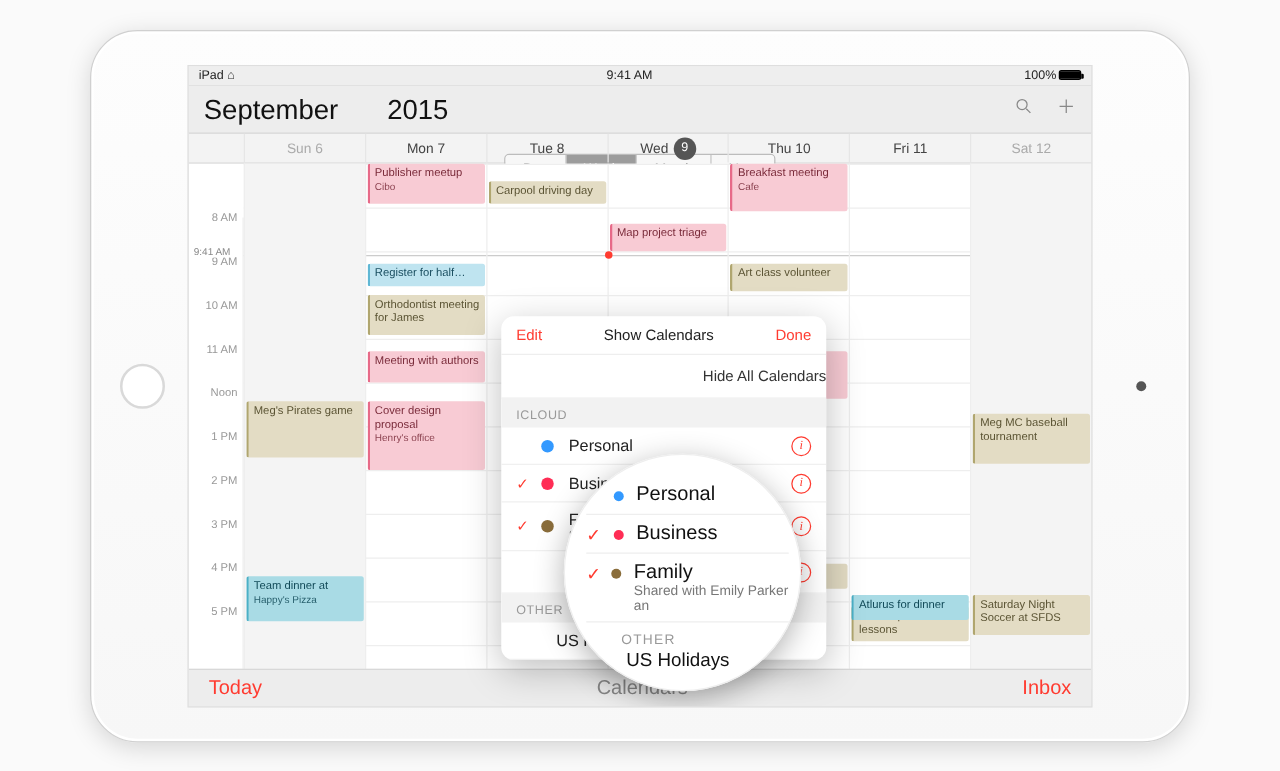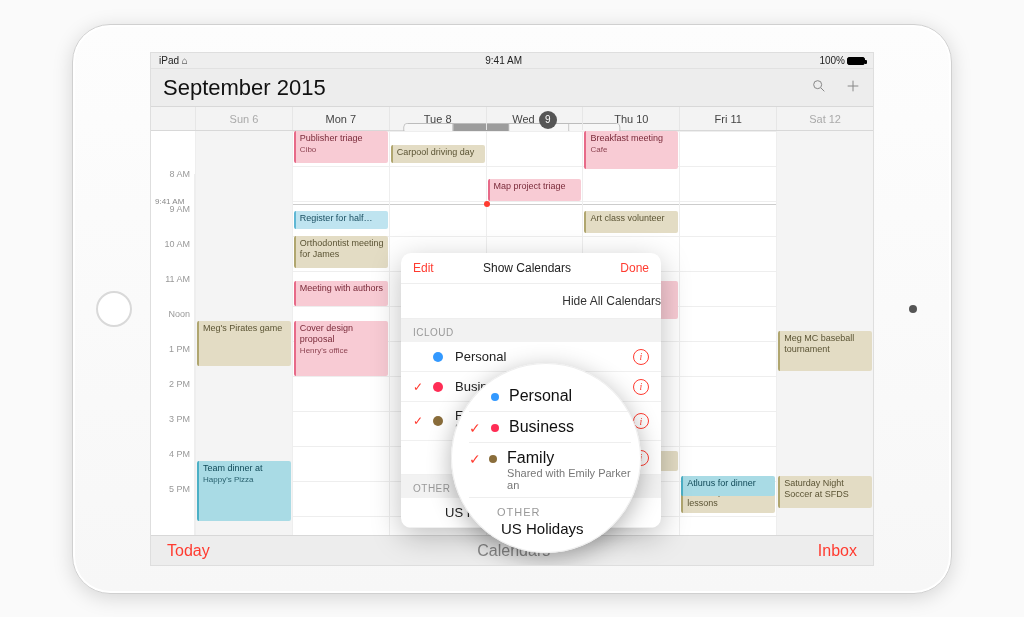--- a/index.html
+++ b/index.html
@@ -30,21 +30,21 @@
     padding:0 8px; background:#eee; border-bottom:1px solid #e1e1e1;
   }
   .statusbar .center { flex:1; text-align:center; }
   .statusbar .right { text-align:right; }
   .battery { display:inline-block; width:18px; height:8px; border:1px solid #000; border-radius:2px; position:relative; vertical-align:middle; margin-left:2px;}
   .battery:after{content:"";position:absolute;right:-3px;top:2px;width:2px;height:4px;background:#000;border-radius:0 1px 1px 0;}
   .battery i{display:block;height:100%;width:100%;background:#000;}
   
   .titlebar { height:38px; display:flex; align-items:center; padding:0 12px; border-bottom:1px solid #d8d8d8; background:#ededed; position:relative;}
   .title { font-size:22px; font-weight:300; color:#111;}
-  .title b { font-weight:400; }
+  .title b { font-weight:400;margin-left:33px; }
   .seg { position:absolute; left:50%; top:6px; transform:translateX(-50%); display:flex; border:1px solid #bcbcbc; border-radius:4px; overflow:hidden; font-size:11px;margin-top:48px;}
   .seg div { padding:5px 14px; border-right:1px solid #bcbcbc; color:#555; cursor:pointer; background:#f7f7f7;}
   .seg div:last-child{border-right:none;}
   .seg .sel { background:#9c9c9c; color:#fff;}
   .tb-right { margin-left:auto; display:flex; gap:18px; color:#888; }
   .tb-right svg { width:16px; height:16px; stroke:#888; fill:none; stroke-width:1.5;}
   
   .dayrow { display:flex; height:24px; font-size:11px; border-bottom:1px solid #d8d8d8; background:#f3f3f3;}
   .gutter { width:44px; flex:none;}
   .daycell { flex:1; text-align:center; line-height:24px; color:#444; border-left:1px solid #e6e6e6; position:relative;}
@@ -186,25 +186,25 @@
             <div></div>
             <div></div>
             <div></div>
             <div></div>
           </div>
         <div class="nowline"></div>
         <div class="nowlabel" style="left:-42px;">9:41 AM</div>
 
         <div class="col weekend">
           <div class="ev khaki" style="top:190px;height:45px;">Meg's Pirates game</div>
-          <div class="ev teal" style="top:330px;height:60px;"><span>Team dinner at</span><small>Happy's Pizza</small></div>
-        </div>
-
-        <div class="col">
-          <div class="ev pink" style="top:0px;height:32px;"><span>Publisher triage</span><small>Cibo</small></div>
+          <div class="ev teal" style="top:330px;height:36px;"><span>Team dinner at</span><small>Happy's Pizza</small></div>
+        </div>
+
+        <div class="col">
+          <div class="ev pink" style="top:0px;height:32px;"><span>Publisher meetup</span><small>Cibo</small></div>
           <div class="ev blue" style="top:80px;height:18px;">Register for half…</div>
           <div class="ev khaki" style="top:105px;height:32px;">Orthodontist meeting for James</div>
           <div class="ev pink" style="top:150px;height:25px;">Meeting with authors</div>
           <div class="ev pink" style="top:190px;height:55px;"><span>Cover design proposal</span><small>Henry's office</small></div>
         </div>
 
         <div class="col">
           <div class="ev khaki" style="top:14px;height:18px;">Carpool driving day</div>
         </div>
 

